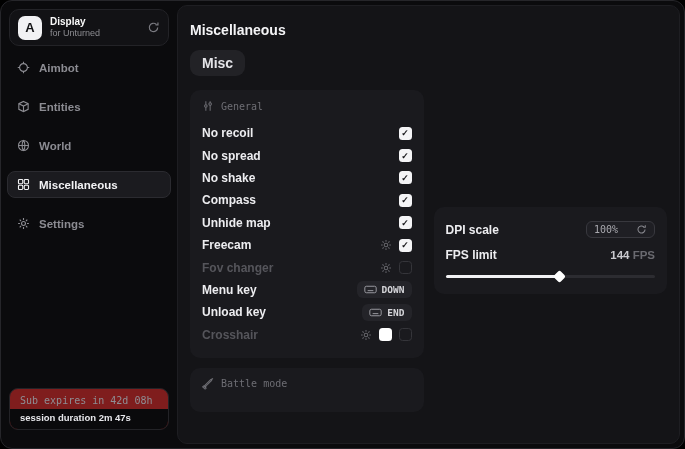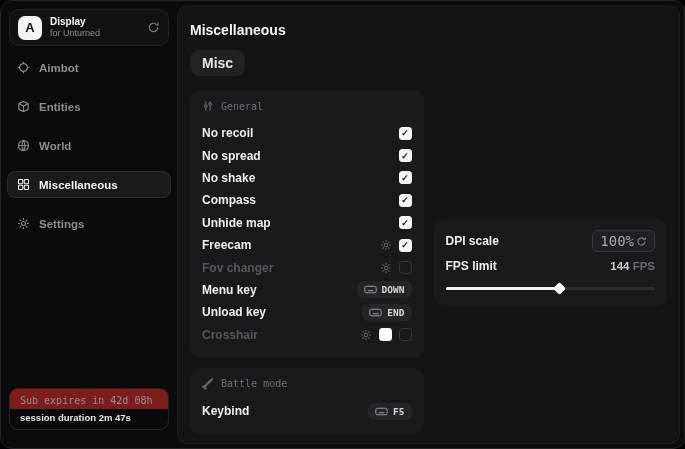--- a/index.html
+++ b/index.html
@@ -52,23 +52,23 @@
                       justify-content:center; font-size:9px; font-weight:700; }
   .checkbox.unchecked { border:1.5px solid #3f3f45; background:transparent; }
   .row.dim .checkbox.unchecked { border-color:#35353a; }
   .swatch { width:13px; height:13px; border-radius:3.5px; cursor:pointer; }
   .badge { display:flex; align-items:center; gap:5px; background:#242429; border-radius:6px;
            padding:3px 7px; color:#d6d6da; font-family:"DejaVu Sans Mono", monospace;
            font-size:9.5px; font-weight:600; cursor:pointer; }
   .badge .icon { width:13px; height:9px; color:#9a9aa0; }
 
   .d-row { display:flex; align-items:center; justify-content:space-between; height:25px; }
-  .dpi-box { display:flex; align-items:center; gap:2px; border:1px solid #38383e; background:#1f1f24;
+  .dpi-box { display:flex; align-items:center; gap:18px; border:1px solid #38383e; background:#1f1f24;
              border-radius:6px; padding:2px 7px; color:#a9a9af;
-             font-family:"DejaVu Sans Mono", monospace; font-size:14px; cursor:pointer;margin-left:28px; }
+             font-family:"DejaVu Sans Mono", monospace; font-size:10px; cursor:pointer;margin-left:28px; }
   .dpi-box .icon { width:11px; height:11px; color:#8a8a90; }
   .fps-value { font-size:11.5px; font-weight:700; color:#c9c9ce; }
   .fps-unit { color:#6a6a70; font-weight:600; }
   .slider { position:relative; height:12px; margin-top:3px; cursor:pointer; }
   .slider-track { position:absolute; top:5px; left:0; right:0; height:3px; border-radius:2px; background:#2c2c31; }
   .slider-fill { position:absolute; top:5px; left:0; height:3px; border-radius:2px; background:#f2f2f4; }
   .slider-thumb { position:absolute; top:2px; width:9px; height:9px; background:#fff;
                   border-radius:2px; transform:rotate(45deg); }
   .icon svg { width:100%; height:100%; display:block; }
 </style>
@@ -265,34 +265,20 @@
 
         <div class="panel">
           <div class="panel-header">
             <span class="icon">
                 <svg viewBox="0 0 14 14" fill="none" stroke="currentColor" stroke-width="1.2">
                   <path d="M3.5 10.5 11 3l1-2-2 1-7.5 7.5M3 9l2 2M4.8 12 2 9.2l-1.2 1.2L3.6 13z"></path>
                 </svg>
               </span>
             <span>Battle mode</span>
           </div>
-          <div class="row">
-            <span class="row-label">Keybind</span>
-            <span class="row-controls">
-              <span class="badge">
-                <span class="icon">
-                    <svg viewBox="0 0 16 10" fill="none" stroke="currentColor" stroke-width="1.2">
-                      <rect x="1" y="1" width="14" height="8" rx="2"></rect>
-                      <path d="M4.5 6.4h7"></path>
-                    </svg>
-                  </span>
-                <span>F5</span>
-              </span>
-            </span>
-          </div>
         </div>
       </div>
 
       <div class="col">
 
         <div class="panel">
           <div class="d-row">
             <span class="row-label">DPI scale</span>
             <span class="dpi-box">
               <span>100%</span>

